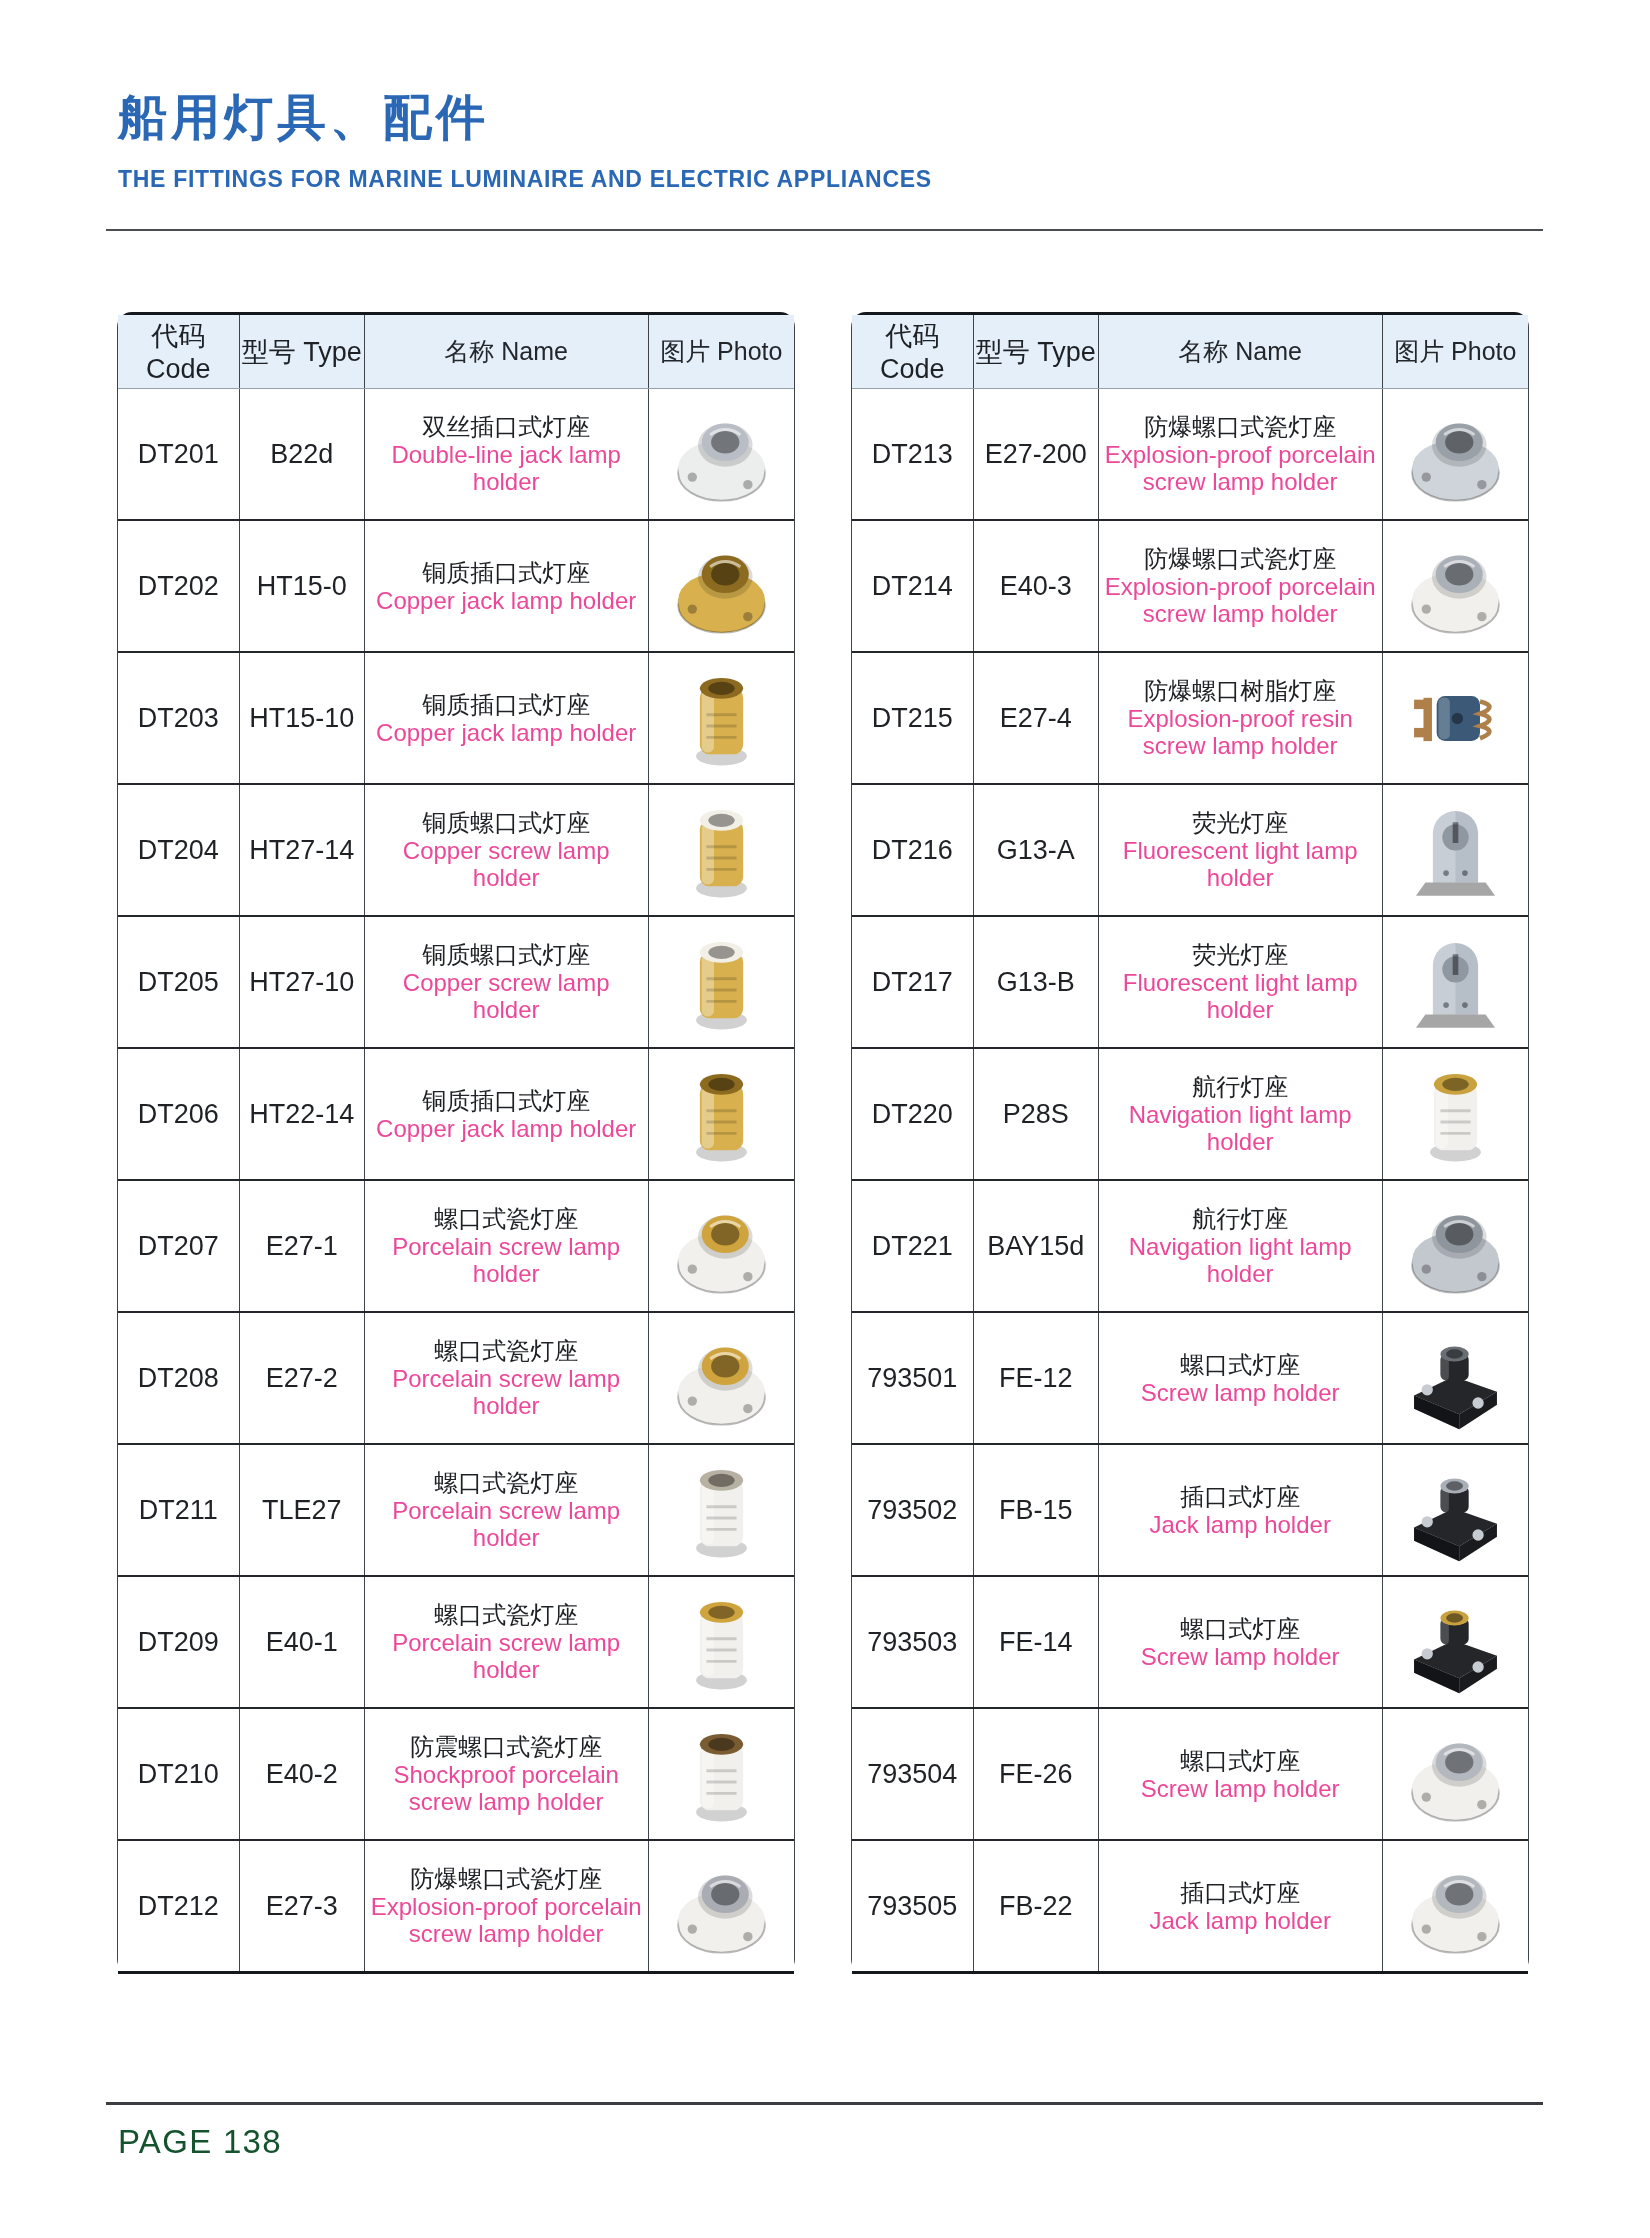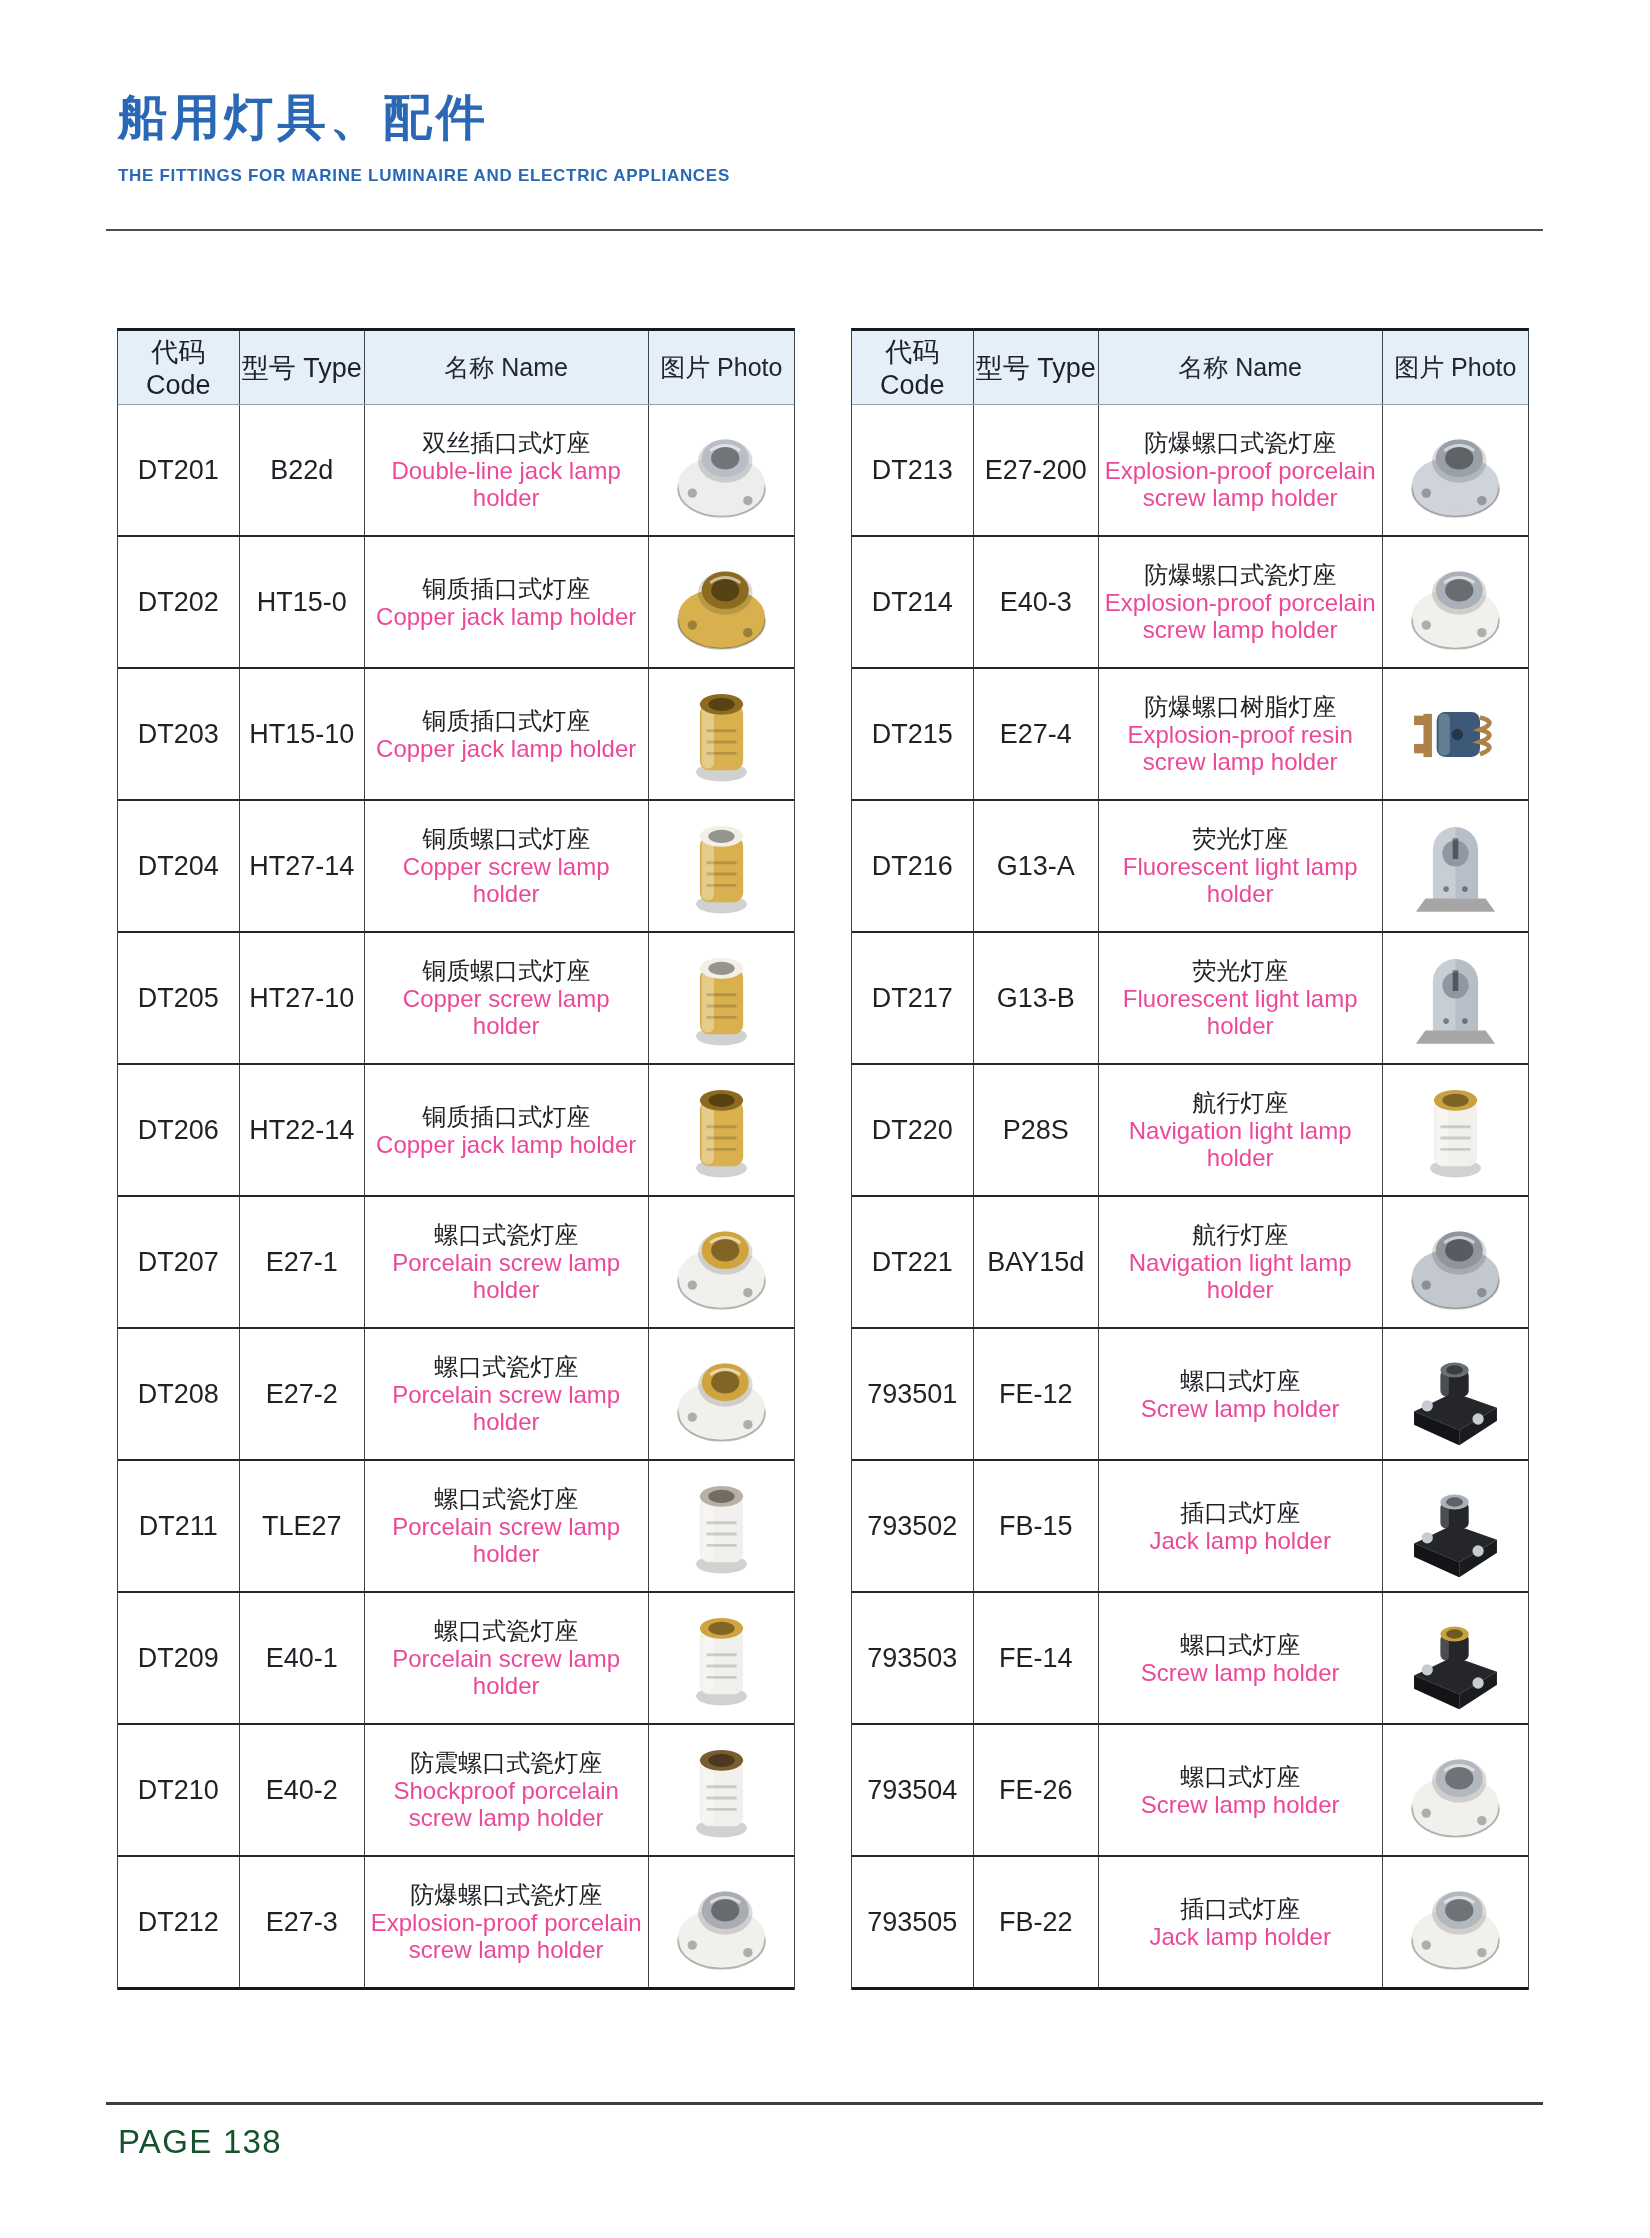--- a/index.html
+++ b/index.html
@@ -8,34 +8,35 @@
     font-family:"Liberation Sans", sans-serif;color:#1f2226;
   }
   
   .title-cn{
     position:absolute;left:118px;top:85px;
     font-size:49px;font-weight:bold;letter-spacing:4px;
     color:var(--title-blue,#2a68b5);
   }
   .title-en{
     position:absolute;left:118px;top:166px;
-    font-size:17px;font-weight:bold;letter-spacing:0.7px;
+    font-size:23px;font-weight:bold;letter-spacing:0.7px;
     color:var(--title-blue,#2a68b5);white-space:nowrap;
   }
   .head-rule{
     position:absolute;left:106px;top:229px;width:1437px;height:2px;
     background:#4a4f54;
   }
   
   .cat-table{
-    position:absolute;top:328px;width:678px;
+    position:absolute;top:312px;width:678px;
     border-top:3.3px solid #15181c;
     border-left:1.3px solid #3f444a;
     border-right:1.3px solid #3f444a;
     box-sizing:border-box;
+    border-radius:15px;
   }
   #table-left{left:117px;}
   #table-right{left:851px;}
   .t-row{
     display:flex;height:130px;
     border-bottom:2.7px solid #23272c;
     background:#ffffff;
   }
   .t-row:last-child{border-bottom:3.3px solid #15181c;}
   .t-row.t-head{

